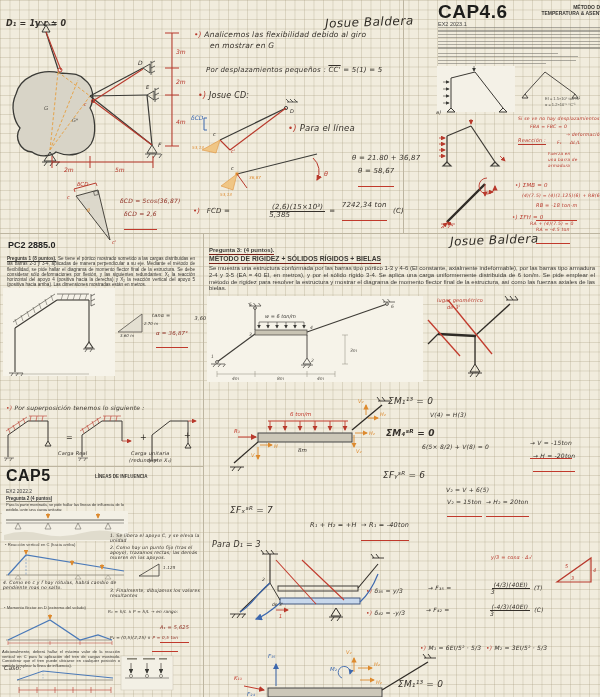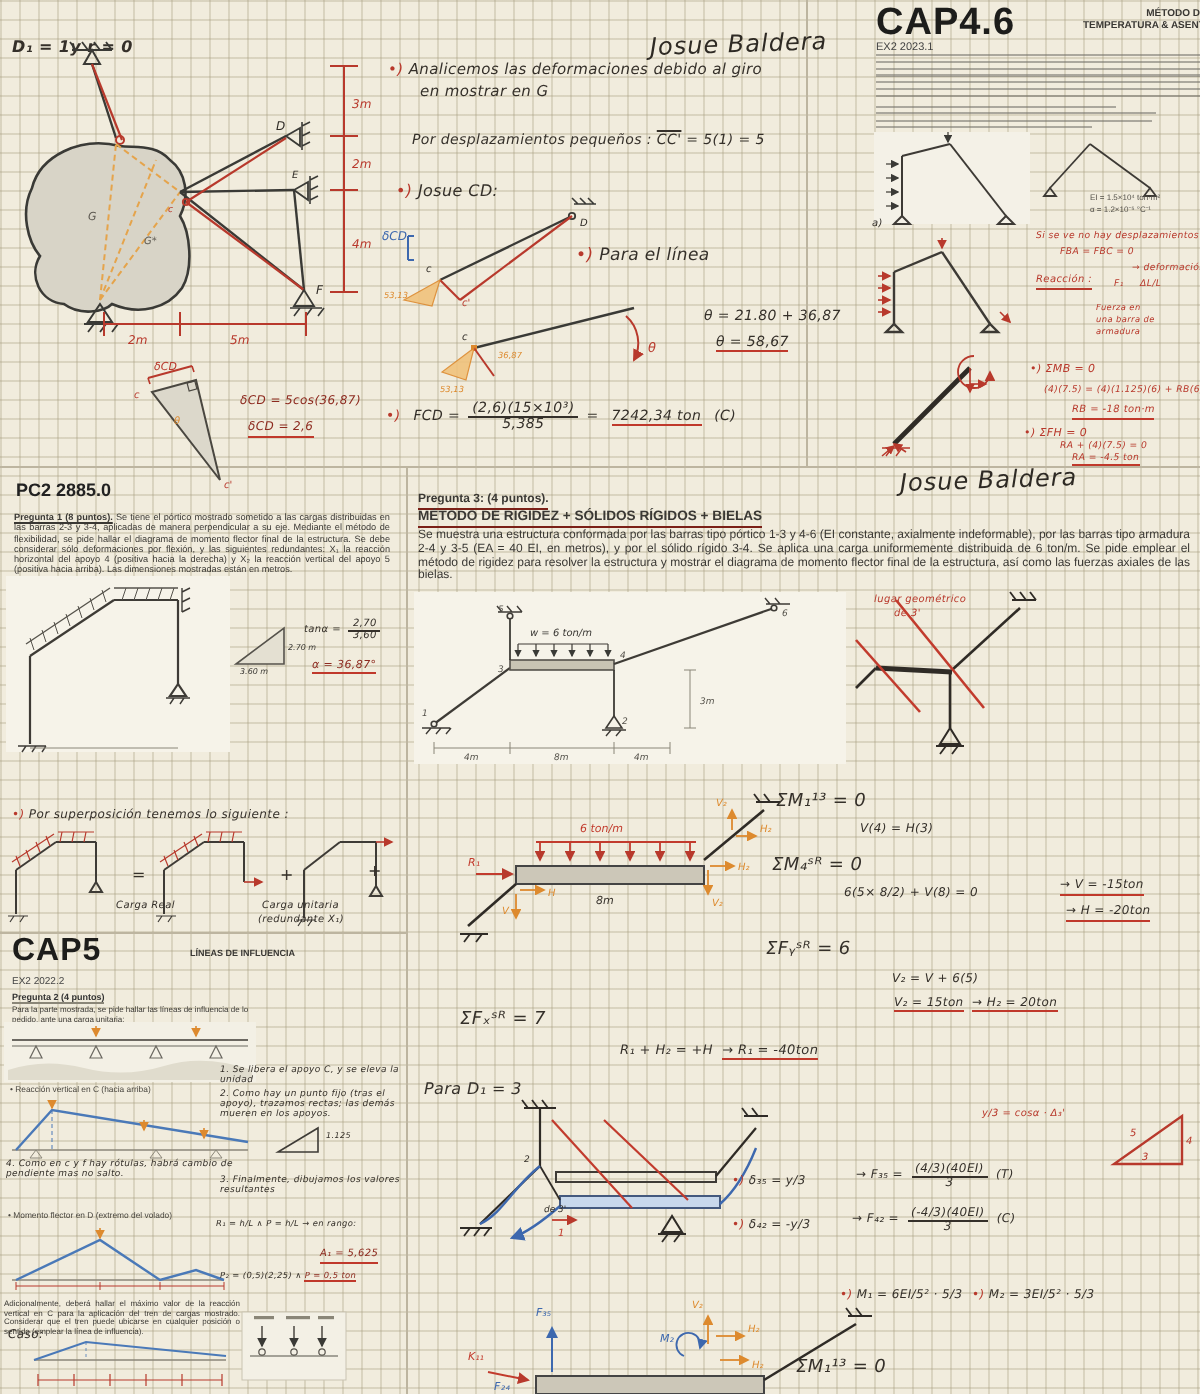--- a/index.html
+++ b/index.html
@@ -7,27 +7,27 @@
     background-color:#f1ecdd;
     background-image:linear-gradient(to right, rgba(165,155,125,.30) 1px, transparent 1px),
                      linear-gradient(to bottom, rgba(165,155,125,.30) 1px, transparent 1px);
     background-size:9.5px 9.5px;
     font-family:"DejaVu Sans",sans-serif;}
   .abs{position:absolute;}
   .hw{position:absolute;font-style:italic;color:#35302a;letter-spacing:.2px;white-space:nowrap;line-height:1.15;}
   .wrap{white-space:normal;}
   .red{color:#b8392c;} .dred{color:#8d2a1f;} .blue{color:#3d68ae;}
   .bold{font-weight:bold;}
-  .ul-red{border-bottom:1.4px solid #c0392b;padding-bottom:0;}
+  .ul-red{border-bottom:1.4px solid #c0392b;padding-bottom:11px;}
   .printed{position:absolute;color:#3a3834;font-family:"Liberation Sans",sans-serif;font-style:normal;line-height:1.18;}
   .just{text-align:justify;white-space:normal;}
   .pageline{position:absolute;background:#bdb5a0;}
   .sig{font-size:12px;font-style:italic;color:#2e2a24;transform:rotate(-2deg);letter-spacing:.5px;}
   .frac{display:inline-flex;flex-direction:column;align-items:center;line-height:1;vertical-align:middle;margin:0 2px;}
-  .frac .num{border-bottom:1px solid currentColor;padding:0 2px;}
+  .frac .num{border-bottom:1px solid currentColor;padding:0 2px;margin-left:36px;}
   .ovl{text-decoration:overline;}
   .blurpar{position:absolute;background:repeating-linear-gradient(to bottom,#716f68 0,#716f68 1.1px,transparent 1.1px,transparent 3.4px);opacity:.55;}
   .row{display:inline-flex;align-items:center;gap:2px;}
   svg{position:absolute;overflow:visible;}
   svg text{font-family:"DejaVu Sans",sans-serif;font-style:italic;}
 </style>
 </head>
 <body>
 
 <div id="canvas">
@@ -118,21 +118,21 @@
         <line x1="52" y1="146" x2="153" y2="146"></line>
         <line x1="52" y1="140" x2="52" y2="152"></line>
         <line x1="90" y1="140" x2="90" y2="152"></line>
         <line x1="153" y1="140" x2="153" y2="152"></line>
       </g>
       <text x="64" y="156" font-size="6" fill="#b8392c">2m</text>
       <text x="115" y="156" font-size="6" fill="#b8392c">5m</text>
     </svg>
 
     <div class="hw" style="left:194px;top:15px;font-size:7.5px;">
-      <span class="red">•)</span> <span>Analicemos las deformaciones debido al giro</span></div>
+      <span class="red">•)</span> <span>Analicemos las flexibilidad debido al giro</span></div>
     <div class="hw" style="left:210px;top:26px;font-size:7.5px;">en mostrar en G</div>
     <div class="hw" style="left:206px;top:50px;font-size:7px;">
       <span>Por desplazamientos pequeños :</span> <span class="ovl">CC'</span> <span>= 5(1) = 5</span></div>
     <div class="hw" style="left:198px;top:75px;font-size:8px;">
       <span class="red">•)</span> <span>Josue CD:</span></div>
 
     <svg style="left:190px;top:84px;" width="125" height="54" viewBox="0 0 125 54">
       <line x1="30" y1="40" x2="96" y2="8" stroke="#3a3a36" stroke-width="1.2"></line>
       <circle cx="96" cy="8" r="1.6" fill="#f1ecdd" stroke="#3a3a36" stroke-width="0.9"></circle>
       <path d="M97,2 h11 M99,2 l-3,-3 M103,2 l-3,-3 M107,2 l-3,-3" stroke="#3a3a36" stroke-width="0.8" fill="none"></path>
@@ -599,21 +599,21 @@
       <text x="139" y="50" font-size="5" fill="#dd8a2e">H₂</text>
       <text x="126" y="68" font-size="5" fill="#dd8a2e">V₂</text>
       <text x="44" y="63" font-size="5" fill="#dd8a2e">H</text>
       <text x="21" y="72" font-size="5" fill="#dd8a2e">V</text>
       <line x1="28" y1="57" x2="4" y2="78" stroke="#2f2b26" stroke-width="1.3"></line>
       <path d="M0,82 h14 M2,86 l3,-4 M8,86 l3,-4" stroke="#2f2b26" stroke-width="0.9" fill="none"></path>
     </svg>
 
     <div class="hw" style="left:185px;top:163px;font-size:9px;position:absolute;">ΣM₁¹³ = 0</div>
     <div class="hw" style="left:227px;top:179px;font-size:6px;position:absolute;">V(4) = H(3)</div>
-    <div class="hw" style="left:183px;top:195px;font-size:9px;position:absolute;">ΣM₄ˢᴿ = 0</div>
+    <div class="hw" style="left:183px;top:195px;font-size:9px;position:absolute;font-weight:bold;">ΣM₄ˢᴿ = 0</div>
     <div class="hw" style="left:219px;top:211px;font-size:6px;position:absolute;">6(5× 8/2) + V(8) = 0</div>
     <div class="hw ul-red" style="left:327px;top:207px;font-size:6px;position:absolute;">→ V = -15ton</div>
     <div class="hw ul-red" style="left:330px;top:220px;font-size:6px;position:absolute;">→ H = -20ton</div>
     <div class="hw" style="left:180px;top:237px;font-size:9px;position:absolute;">ΣFᵧˢᴿ = 6</div>
     <div class="hw" style="left:243px;top:254px;font-size:6px;position:absolute;">V₂ = V + 6(5)</div>
     <div class="hw" style="left:244px;top:266px;font-size:6px;position:absolute;">
       <span class="ul-red">V₂ = 15ton</span>&nbsp;&nbsp;<span class="ul-red">→ H₂ = 20ton</span></div>
     <div class="hw" style="left:27px;top:272px;font-size:9px;position:absolute;">ΣFₓˢᴿ = 7</div>
     <div class="hw" style="left:107px;top:289px;font-size:6.5px;position:absolute;">
       <span>R₁ + H₂ = +H</span>&nbsp;&nbsp;<span class="ul-red">→ R₁ = -40ton</span></div>

